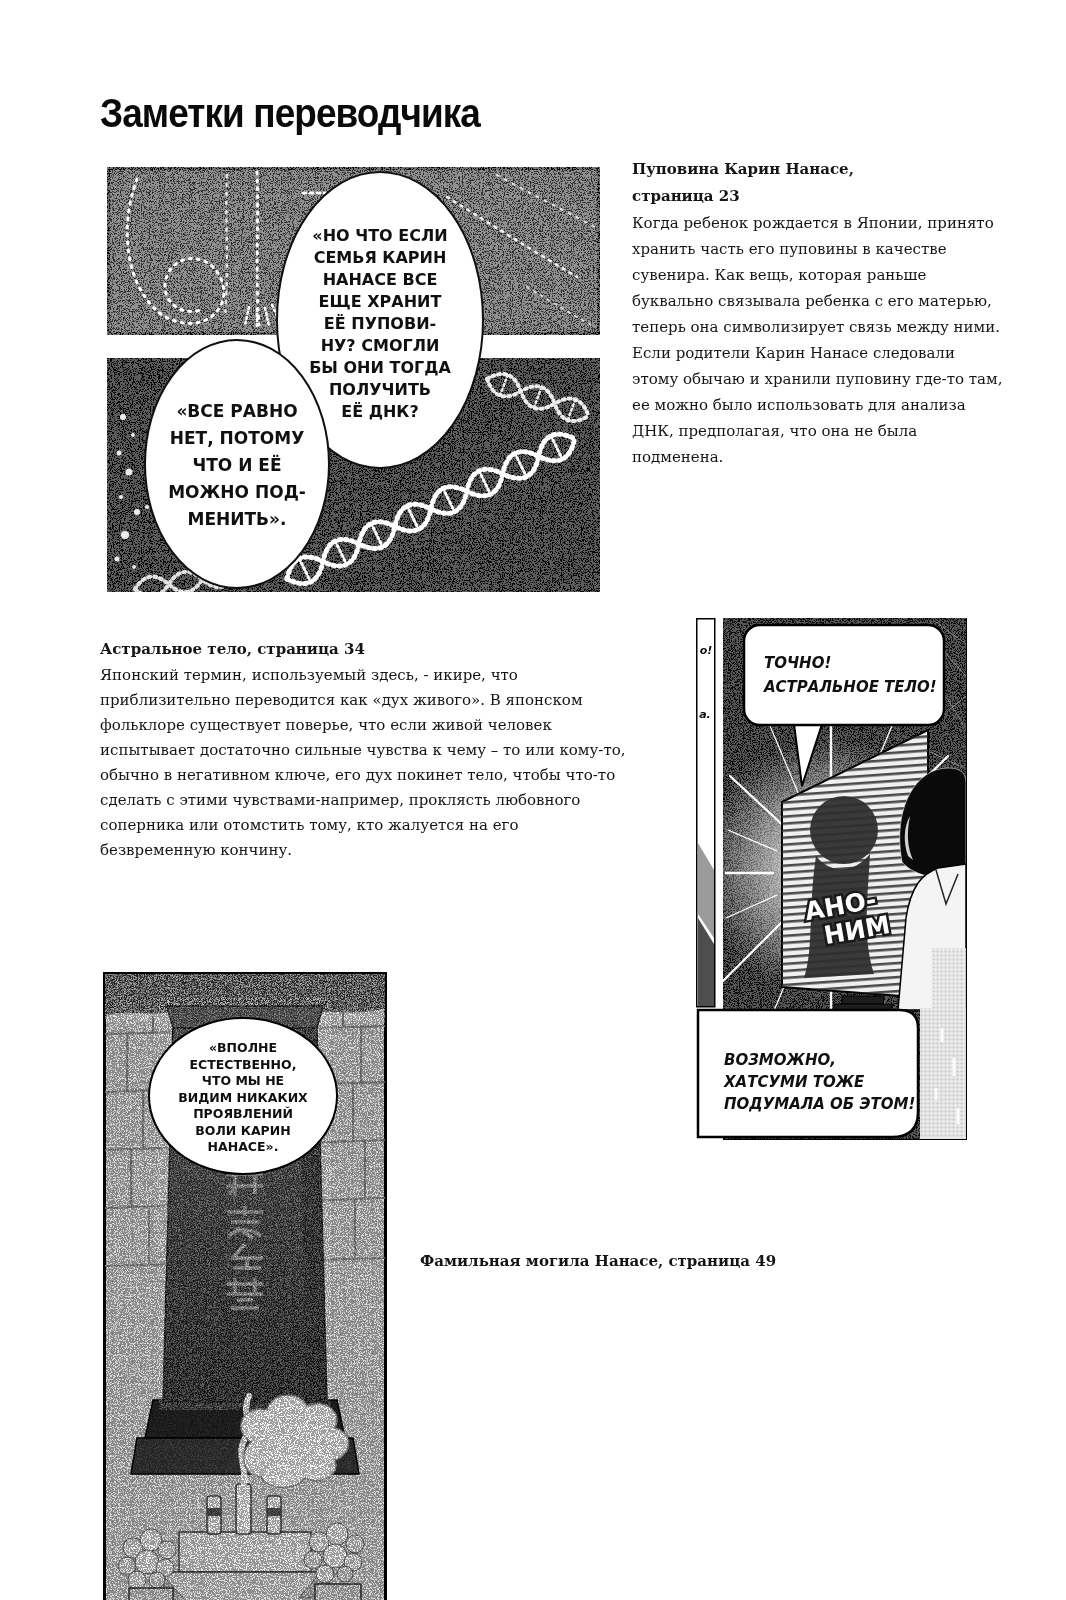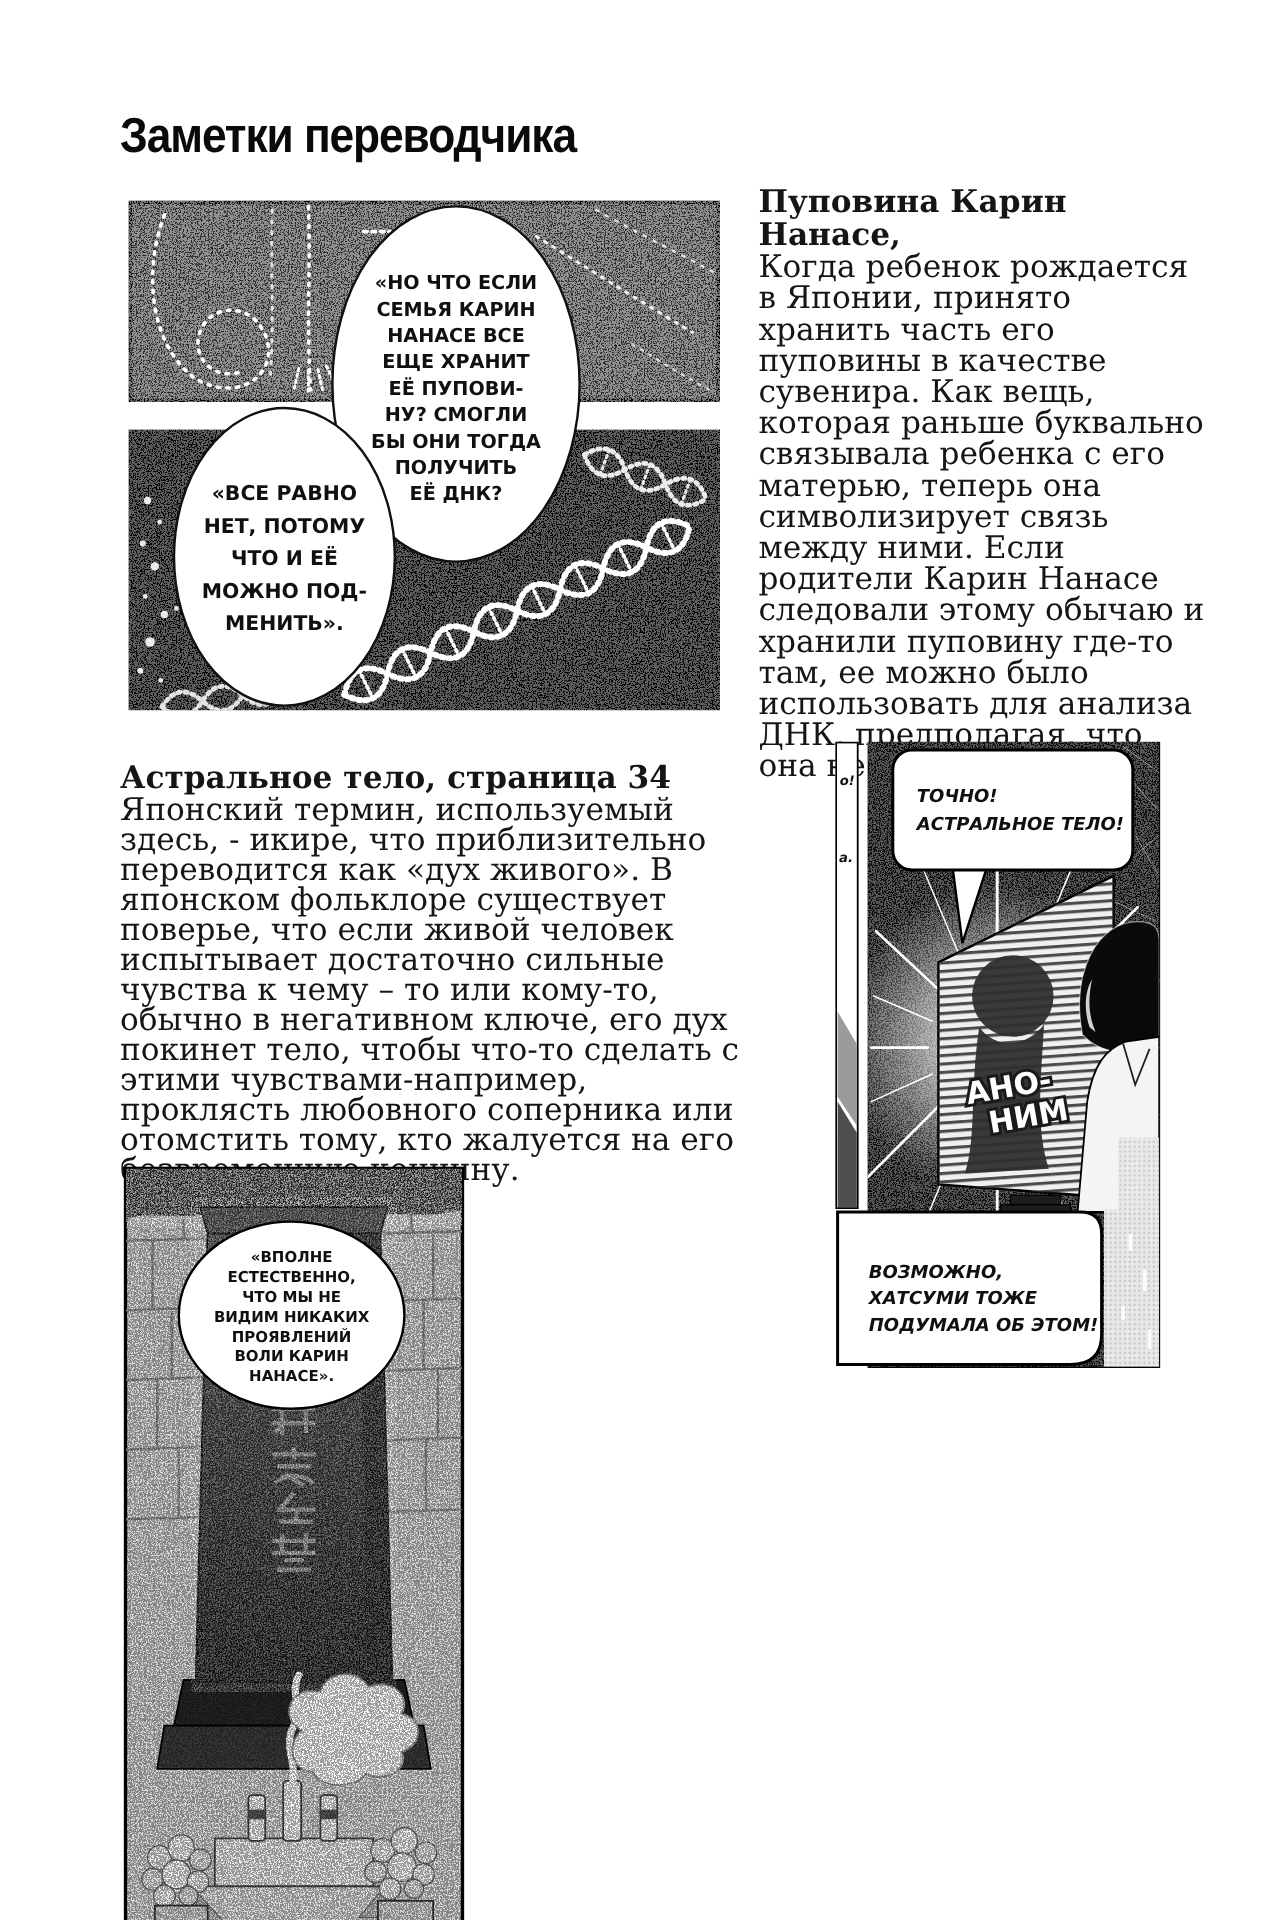--- a/index.html
+++ b/index.html
@@ -6,21 +6,21 @@
   .page{
     position:relative;width:1066px;height:1600px;background:#ffffff;
     overflow:hidden;font-family:"DejaVu Serif",serif;color:#151515;margin:0 auto;padding-left:13px;
   }
   .page-title{
     position:absolute;left:100px;top:90px;
     font-family:"Liberation Sans",sans-serif;font-weight:bold;
     font-size:41px;letter-spacing:-1px;color:#0a0a0a;
     transform:scaleX(0.9);transform-origin:left top;white-space:nowrap;
   }
-  .note{position:absolute;font-size:26px;line-height:26px;}
+  .note{position:absolute;font-size:15px;line-height:26px;}
   .note .heading{font-weight:bold;line-height:27px;}
   .note p{margin:0;}
   #note-1{left:632px;top:156px;width:372px;}
   #note-2{left:100px;top:636px;width:528px;}
   #note-2 p{line-height:25px;}
   #note-3{left:420px;top:1248px;width:512px;}
   .panel{position:absolute;}
   .panel svg{display:block;}
 </style>
 </head>
@@ -127,20 +127,21 @@
           <text x="130" y="304">ЧТО И ЕЁ</text>
           <text x="130" y="331">МОЖНО ПОД-</text>
           <text x="130" y="358">МЕНИТЬ».</text>
         </g>
       </g>
     </svg>
   </div>
 
   <div class="note" id="note-1">
     <div class="heading">Пуповина Карин Нанасе,</div>
+    <div class="heading">страница 23</div>
     <p>Когда ребенок рождается в Японии, принято хранить часть его пуповины в качестве сувенира. Как вещь, которая раньше буквально связывала ребенка с его матерью, теперь она символизирует связь между ними. Если родители Карин Нанасе следовали этому обычаю и хранили пуповину где-то там, ее можно было использовать для анализа ДНК, предполагая, что она не была подменена.</p>
   </div>
 
   <div class="note" id="note-2">
     <div class="heading">Астральное тело, страница 34</div>
     <p>Японский термин, используемый здесь, - икире, что приблизительно переводится как «дух живого». В японском фольклоре существует поверье, что если живой человек испытывает достаточно сильные чувства к чему – то или кому-то, обычно в негативном ключе, его дух покинет тело, чтобы что-то сделать с этими чувствами-например, проклясть любовного соперника или отомстить тому, кто жалуется на его безвременную кончину.</p>
   </div>
 
   <div class="panel" style="left:696px;top:618px;">
     <svg width="271" height="522" viewBox="0 0 271 522" xmlns="http://www.w3.org/2000/svg">
@@ -409,15 +410,16 @@
           <text x="140" y="129.5">ВИДИМ НИКАКИХ</text>
           <text x="140" y="146">ПРОЯВЛЕНИЙ</text>
           <text x="140" y="162.5">ВОЛИ КАРИН</text>
           <text x="140" y="179">НАНАСЕ».</text>
         </g>
       </g>
     </svg>
   </div>
 
   <div class="note" id="note-3">
+    <div class="heading">Фамильная могила Нанасе, страница 49</div>
   </div>
 
 </div>
 
 </body></html>

